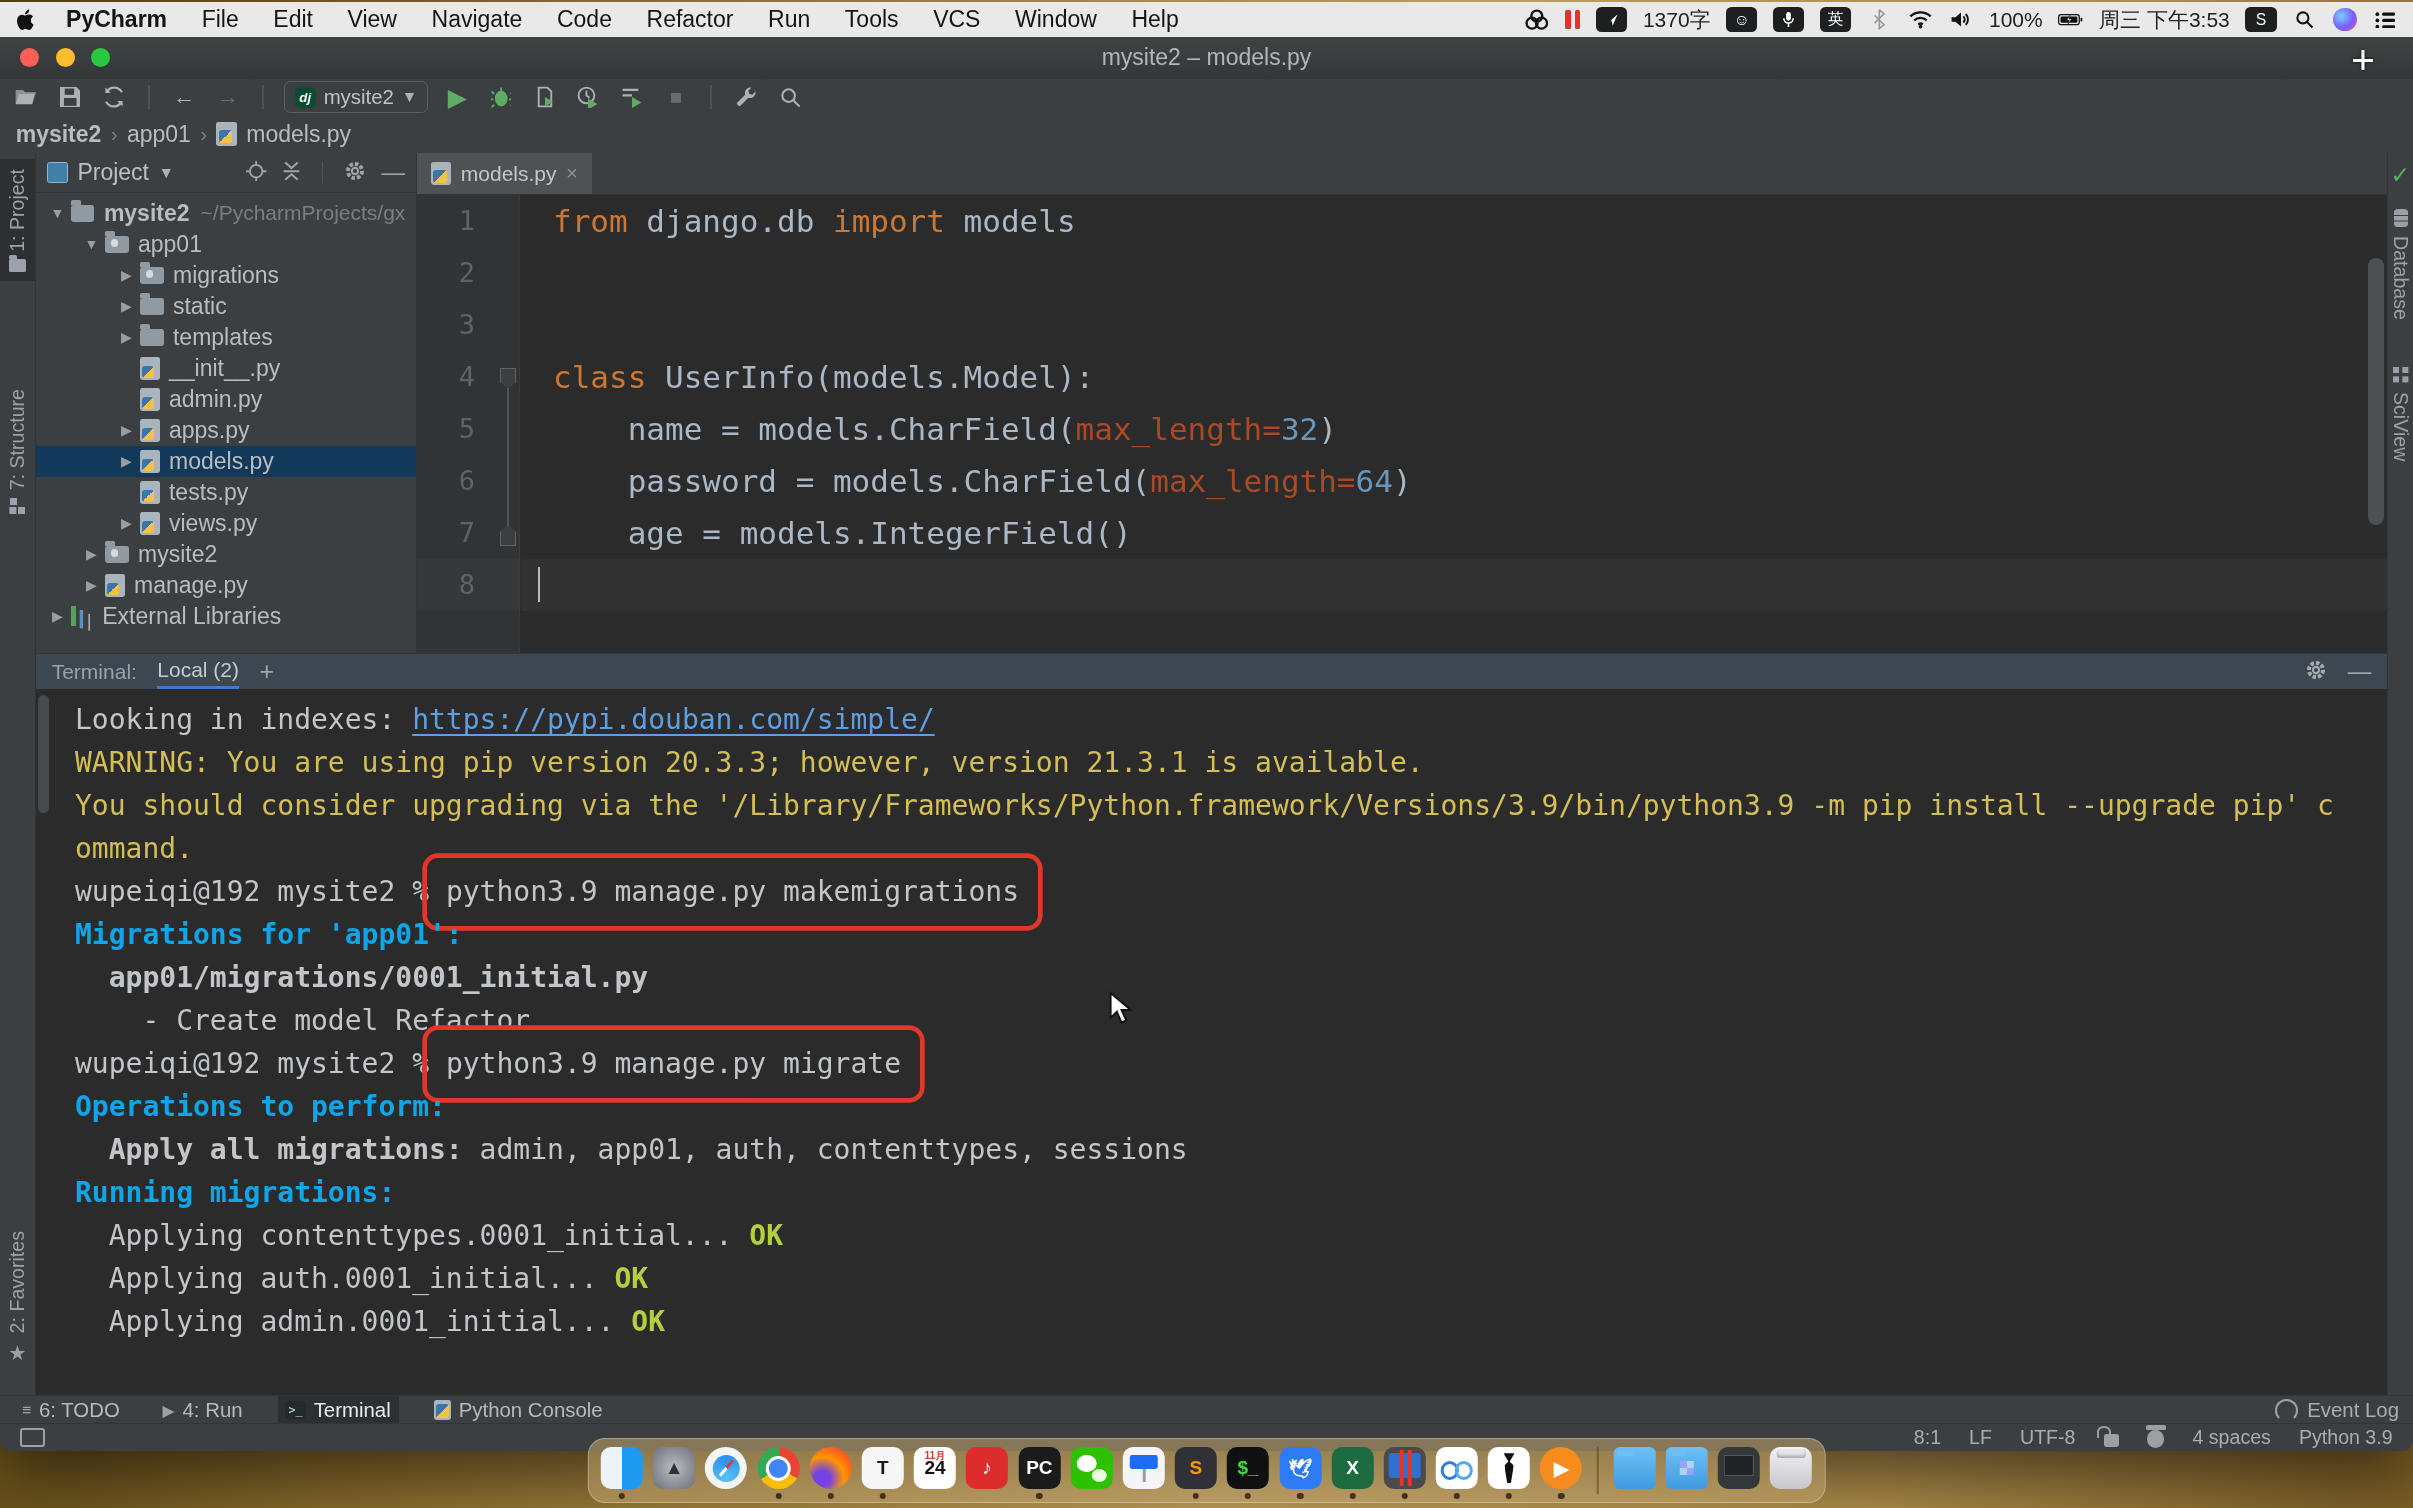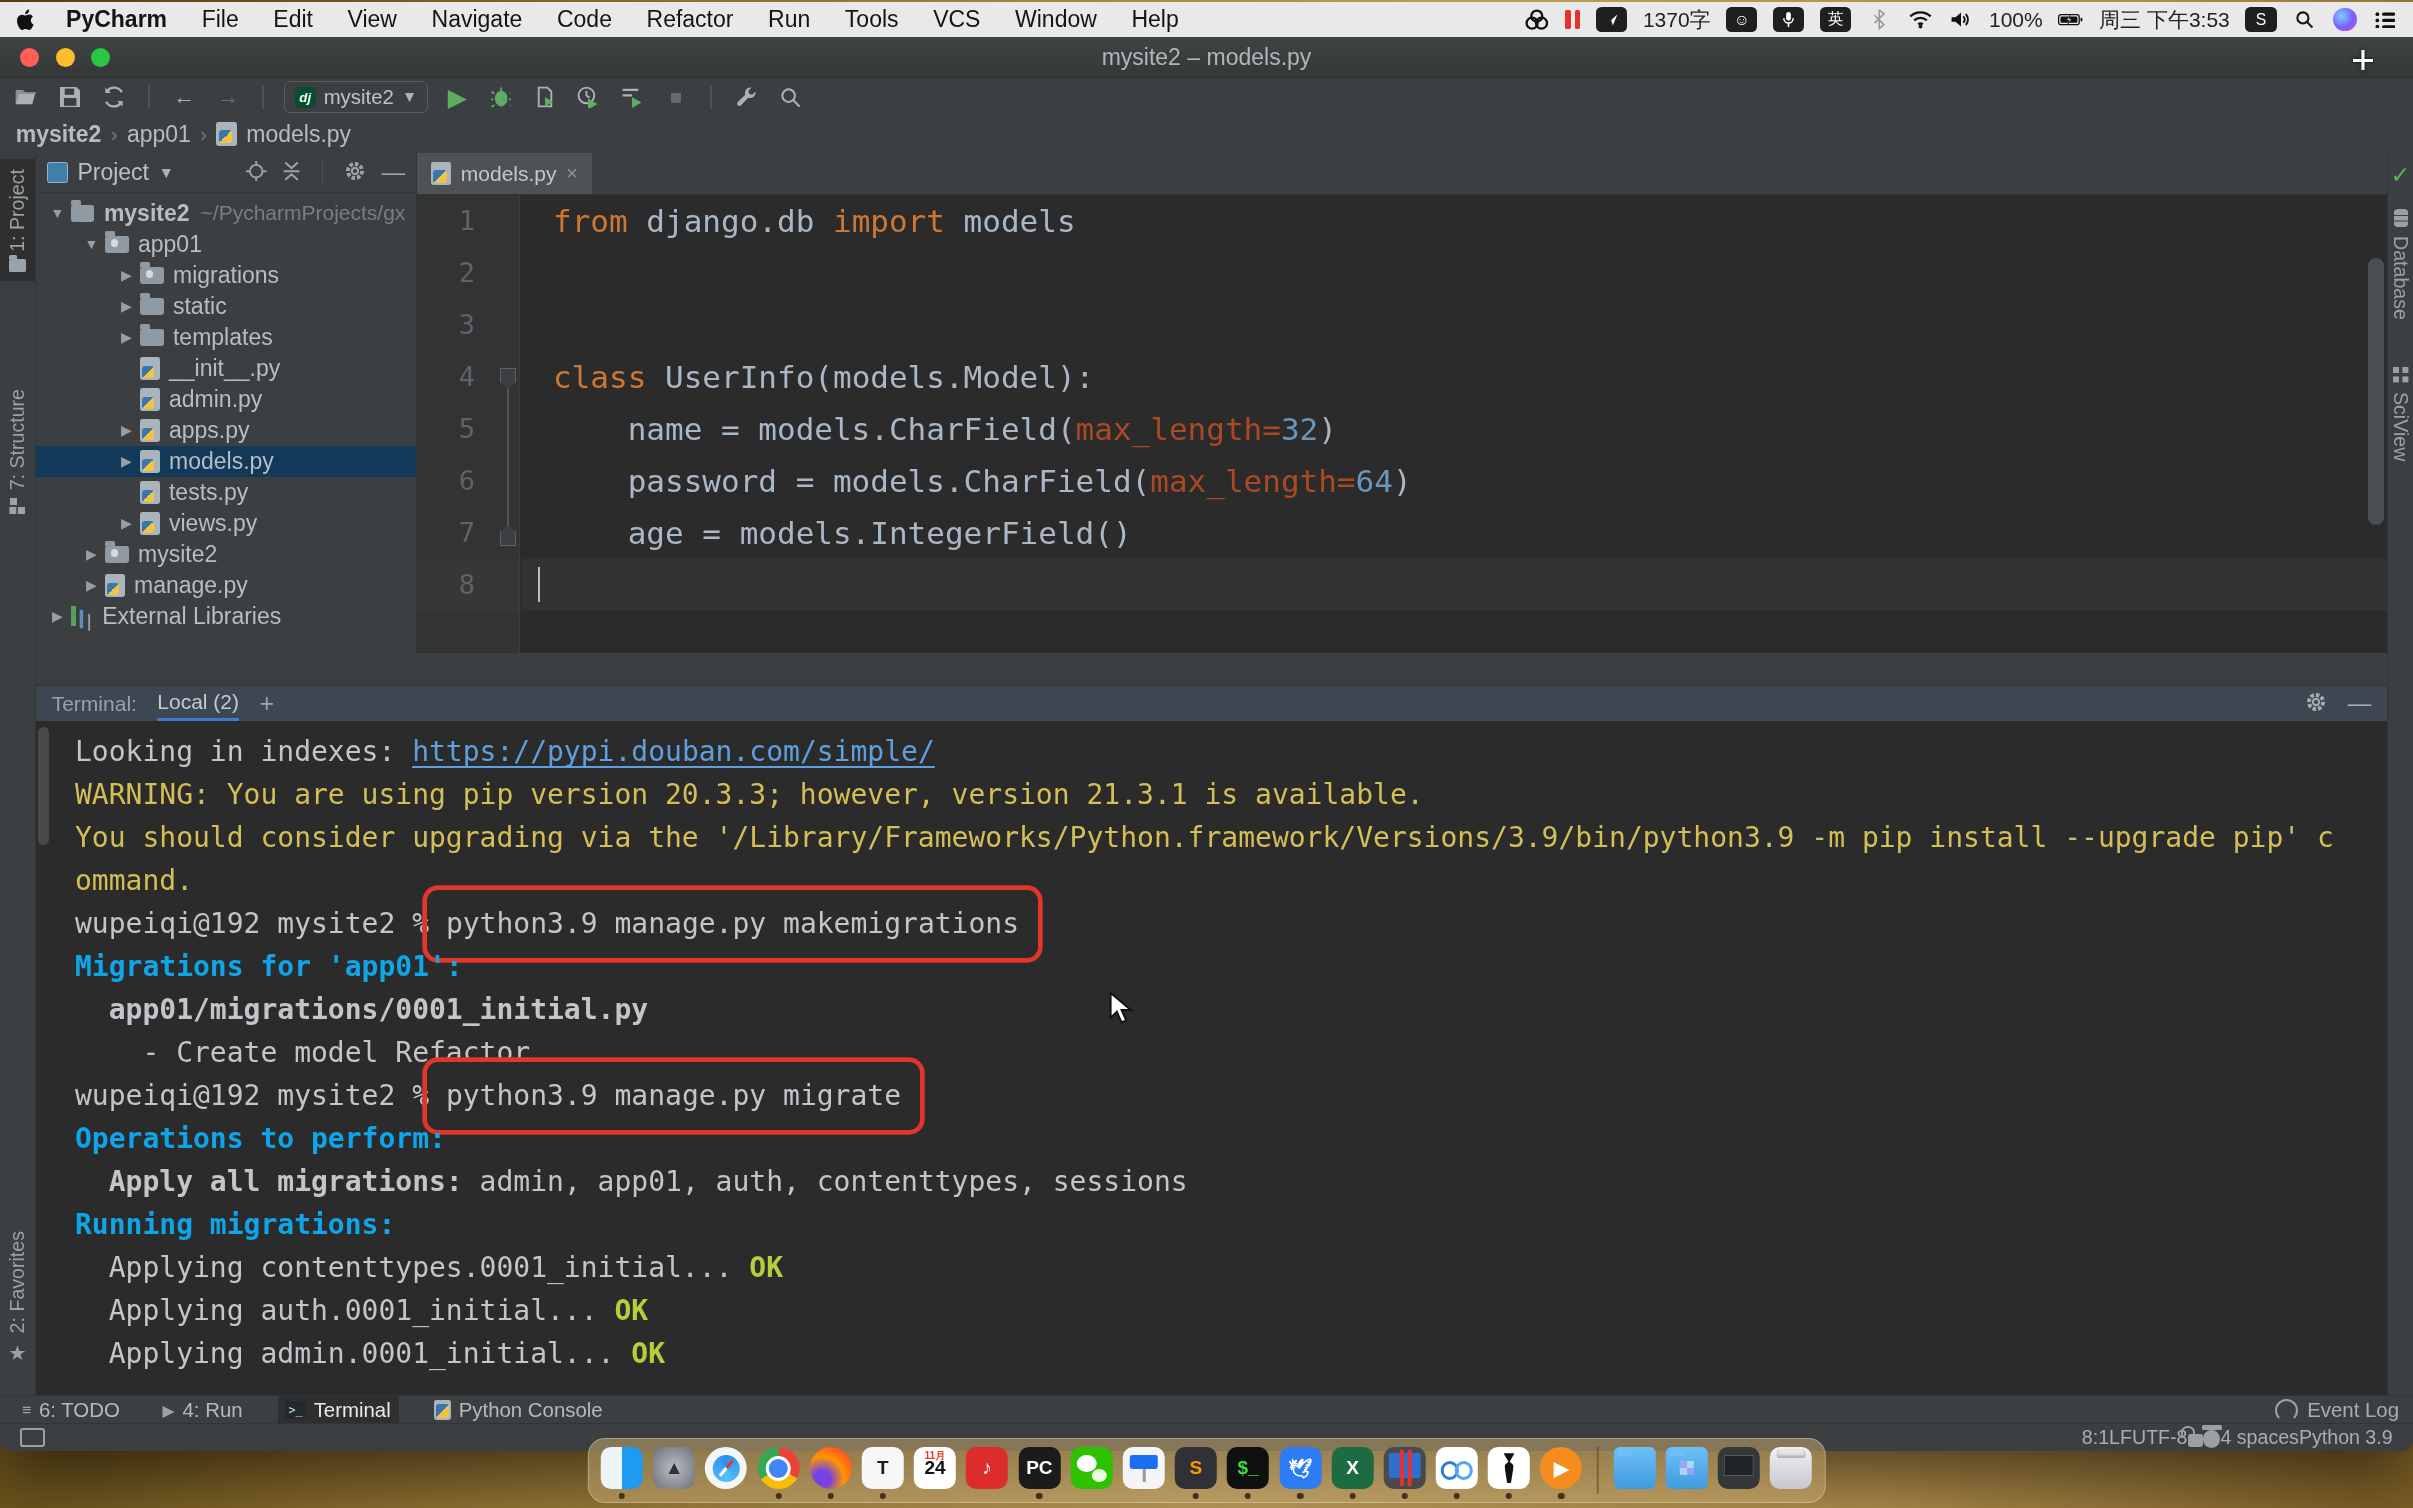--- a/index.html
+++ b/index.html
@@ -129,21 +129,21 @@
   .sr-item{display:flex;flex-direction:column;align-items:center;gap:9.4px;margin-bottom:47px;}
   .db-ico{width:14px;height:17.3px;position:relative;}
   .db-ico::before{content:"";position:absolute;inset:0;border-radius:4.7px/3.1px;background:#9aa0a6;}
   .db-ico::after{content:"";position:absolute;left:0;right:0;top:5.5px;height:1.6px;background:#3c3f41;
     box-shadow:0 5.5px 0 #3c3f41;}
   .grid-ico{width:15.7px;height:15.7px;position:relative;}
   .grid-ico::before{content:"";position:absolute;left:0;top:0;width:6.3px;height:6.3px;background:#9aa0a6;
     box-shadow:9.4px 0 0 #9aa0a6,0 9.4px 0 #9aa0a6,9.4px 9.4px 0 #9aa0a6;}
   
   .terminal-header{height:35px;flex:none;background:#3d4752;display:flex;align-items:center;
-    gap:20.4px;padding:0 15.7px;border-top:1.6px solid #323536;margin-top:32px;}
+    gap:20.4px;padding:0 15.7px;border-top:1.6px solid #323536;}
   .th-label{color:#9da1a5;font-size:21px;}
   .term-tab{color:#c6cace;font-size:21px;height:35px;line-height:31px;box-sizing:border-box;
     border-bottom:3.9px solid #3e7cc9;display:inline-flex;gap:11px;align-items:center;flex-direction:column;}
   .term-tab .x{color:#7c8084;font-size:19px;}
   .th-plus{color:#a0a4a8;font-size:25px;}
   .th-right{margin-left:auto;display:flex;align-items:center;gap:20.4px;color:#a6aaad;}
   .terminal-content{flex:1;background:#2b2b2b;position:relative;overflow:hidden;
     font-family:"DejaVu Sans Mono",monospace;font-size:28px;color:#c2c5c9;padding:9.4px 0 0 39px;
     box-sizing:border-box;}
   .tline{height:43px;line-height:43px;white-space:pre;}
@@ -161,21 +161,21 @@
   .bb-item{display:inline-flex;align-items:center;gap:7.9px;height:28px;padding:0 7.9px;}
   .bb-item.active{background:#2d2f31;color:#e8eaeb;}
   .bb-ic{font-size:15.7px;color:#9da1a3;}
   .term-mini{width:20.4px;height:17.3px;background:#23292d;border-radius:3.1px;color:#bfe3bf;font-size:11.8px;
     display:flex;align-items:center;justify-content:center;font-family:"DejaVu Sans Mono",monospace;}
   .bb-right{margin-left:auto;display:inline-flex;align-items:center;gap:9.4px;color:#a9adaf;}
   .ev-ico{width:19px;height:19px;border:2.4px solid #9da1a3;border-radius:50%;border-bottom-color:transparent;}
   .statusbar{position:absolute;bottom:0;left:0;right:0;height:27px;background:#3c3f41;
     border-top:1.6px solid #323536;display:flex;align-items:center;padding:0 20.4px;font-size:19.6px;color:#a9adaf;}
   .sb-left-ico{width:20.4px;height:15.7px;border:2.4px solid #9aa0a3;border-radius:3.1px;}
-  .sb-right{margin-left:auto;display:flex;align-items:center;}
+  .sb-right{margin-left:auto;display:flex;align-items:center;gap:28px;}
   .lock-ico{width:15.7px;height:12.6px;background:#9aa0a3;border-radius:2.4px;position:relative;margin-top:6.3px;}
   .lock-ico::before{content:"";position:absolute;left:-6.3px;top:-7.9px;width:9.4px;height:9.4px;
     border:2.4px solid #9aa0a3;border-radius:50% 50% 0 0;border-bottom:none;}
   .hector{width:17.3px;height:17.3px;border-radius:50%;background:#9aa0a3;position:relative;margin-top:3.1px;}
   .hector::before{content:"";position:absolute;top:-5.5px;left:-1.6px;right:-1.6px;height:4.7px;background:#9aa0a3;
     border-radius:1.6px;}
   
   .dock{position:absolute;bottom:4.7px;left:50%;transform:translateX(-50%);z-index:50;
     display:flex;align-items:flex-start;gap:10.2px;padding:7.9px 12.6px 3.1px;
     background:rgba(195,166,110,.55);border:0.8px solid rgba(255,255,255,.3);border-radius:17.3px;}

